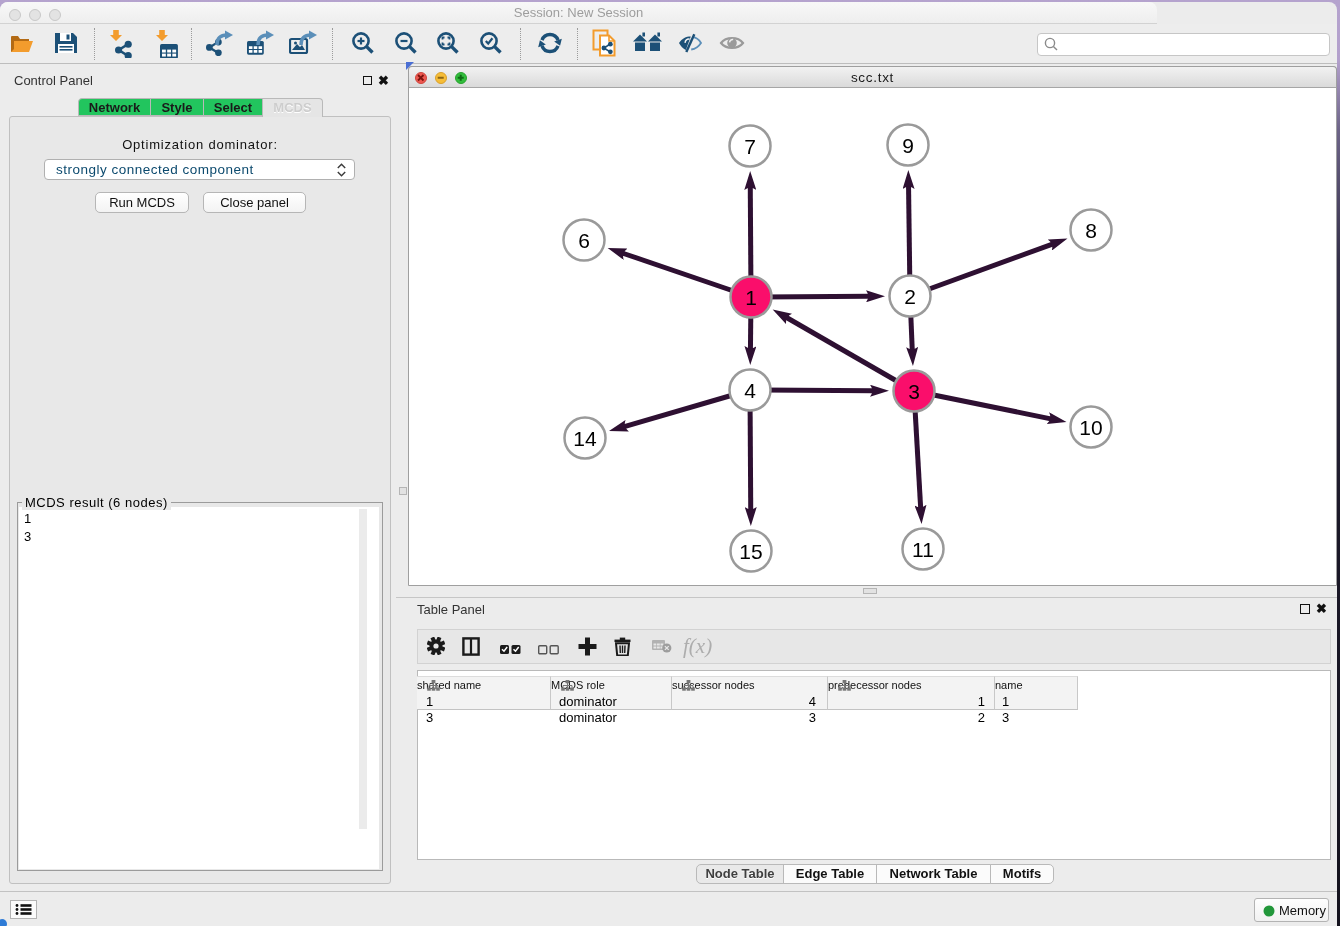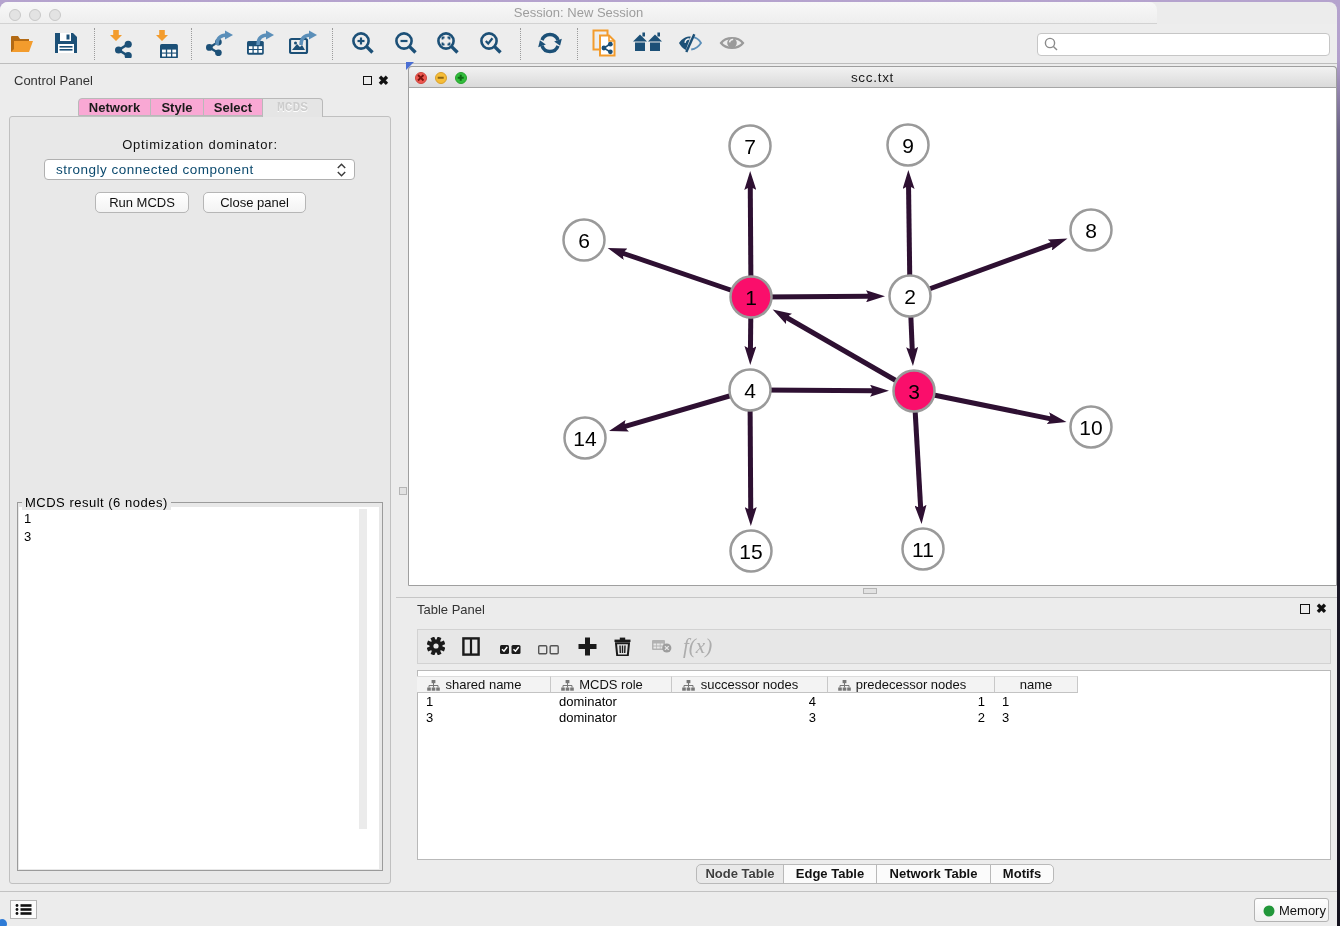--- a/index.html
+++ b/index.html
@@ -20,21 +20,21 @@
   
   #toolbar{left:0;top:24px;width:1337px;height:39px;background:#ededed;border-bottom:1px solid #bdbdbd;}
   .sep{position:absolute;top:4px;height:32px;width:0;border-left:1px dotted #9b9b9b;}
   .ticon{position:absolute;top:6px;}
   #searchbox{position:absolute;left:1037px;top:9px;width:291px;height:21px;background:#fff;
     border:1px solid #c6c6c6;border-radius:4px;}
   
   .panhead{font-size:13px;color:#333;}
   .flt{position:absolute;width:10px;height:10px;border:1.5px solid #111;box-sizing:border-box;}
   .xcl{position:absolute;font-size:13px;font-weight:700;color:#111;line-height:12px;}
-  .tab{position:absolute;top:98px;height:18px;background:#f9a8d4;border:1px solid #b9b9b9;
+  .tab{position:absolute;top:98px;height:18px;background:#22c55e;border:1px solid #b9b9b9;
     box-sizing:border-box;font-size:13px;font-weight:600;color:#1a1a1a;text-align:center;line-height:17px;}
   #cpbox{left:9px;top:116px;width:382px;height:768px;background:#e8e8e8;
     border:1px solid #c0c0c0;border-radius:3px;box-sizing:border-box;}
   #optlabel{left:9px;top:137px;width:382px;text-align:center;font-size:13px;color:#111;letter-spacing:0.8px;}
   #cpselect{left:44px;top:159px;width:311px;height:21px;background:#fff;border:1px solid #b0b0b0;
     border-radius:4px;box-sizing:border-box;font-size:13.5px;color:#0c4a6e;line-height:19px;padding-left:11px;letter-spacing:0.5px;}
   .cpbtn{position:absolute;top:192px;height:21px;background:linear-gradient(180deg,#ffffff,#f3f3f3);
     border:1px solid #b6b6b6;border-radius:5px;box-sizing:border-box;
     font-size:13px;color:#111;text-align:center;line-height:19px;}
   #fieldset{left:17px;top:502px;width:366px;height:369px;border:1px solid #9b9b9b;box-sizing:border-box;}
@@ -48,23 +48,23 @@
   #scctitle{left:408px;top:66px;width:929px;height:22px;box-sizing:border-box;
     background:linear-gradient(180deg,#f2f2f2,#dadada);border:1px solid #9f9f9f;
     border-bottom:1px solid #a6a6a6;border-radius:4px 4px 0 0;}
   .mac{position:absolute;top:4.5px;width:12.5px;height:12.5px;border-radius:50%;box-sizing:border-box;}
   #sccname{position:absolute;left:0;top:0;width:100%;text-align:center;font-size:13.5px;
     line-height:22px;color:#1a1a1a;letter-spacing:0.7px;}
   
   #tpanel{left:396px;top:597px;width:941px;height:292px;background:#ececec;border-top:1px solid #c6c6c6;}
   #tptoolbar{left:417px;top:629px;width:914px;height:35px;background:#e7e7e7;border:1px solid #d2d2d2;box-sizing:border-box;}
   #ttable{left:417px;top:670px;width:914px;height:190px;background:#fff;border:1px solid #b9b9b9;box-sizing:border-box;}
-  .hcell{position:absolute;top:676px;height:17px;background:#f3f3f3;
+  .hcell{position:absolute;top:676px;height:34px;background:#f3f3f3;
     border-right:1px solid #c8c8c8;border-bottom:1px solid #c3c3c3;border-top:1px solid #dcdcdc;
-    box-sizing:border-box;font-size:13px;color:#111;text-align:center;line-height:16px;}
+    box-sizing:border-box;font-size:11px;color:#111;text-align:left;line-height:16px;}
   .tcell{position:absolute;font-size:13px;color:#000;height:16px;line-height:16px;}
   .btab{position:absolute;top:864px;height:20px;background:#fbfbfb;border:1px solid #b9b9b9;
     box-sizing:border-box;font-size:13px;font-weight:600;color:#111;text-align:center;line-height:18px;}
   
   #statusbar{left:0;top:891px;width:1337px;height:35px;background:#ececec;border-top:1px solid #c2c2c2;}
   #listbtn{position:absolute;left:10px;top:8px;width:27px;height:19px;background:#fbfbfb;
     border:1px solid #b3b3b3;box-sizing:border-box;}
   #membtn{position:absolute;left:1254px;top:6px;width:75px;height:24px;
     background:linear-gradient(180deg,#fefefe,#f1f1f1);border:1px solid #b3b3b3;border-radius:3px;
     box-sizing:border-box;font-size:13px;color:#111;}
@@ -232,21 +232,21 @@
 </div>
 
 <div class="abs panhead" style="left:14px;top:73px;">Control Panel</div>
 <div class="flt" style="left:363px;top:75.5px;width:9px;height:9px;"></div>
 <div class="xcl" style="left:378px;top:75px;">✖</div>
 
 <div class="abs" id="cpbox"></div>
 <div class="tab" style="left:78px;width:73px;border-radius:4px 0 0 0;">Network</div>
 <div class="tab" style="left:150px;width:54px;">Style</div>
 <div class="tab" style="left:203px;width:60px;">Select</div>
-<div class="tab" style="left:262px;width:61px;height:19px;border-radius:0 4px 0 0;background:#e5e5e5;color:#cdcdcd;text-shadow:0 1px 0 #fff;border-bottom:none;font-family:Liberation Mono, monospace;">MCDS</div>
+<div class="tab" style="left:262px;width:61px;height:19px;border-radius:0 4px 0 0;background:#e5e5e5;color:#cdcdcd;text-shadow:0 1px 0 #fff;border-bottom:none;">MCDS</div>
 
 <div class="abs" id="optlabel">Optimization dominator:</div>
 <div class="abs" id="cpselect">strongly connected component
   <svg width="11" height="14" style="position:absolute;right:7px;top:3px;">
     <path d="M1.8,5 L5.5,1.2 L9.2,5" fill="none" stroke="#3a3a3a" stroke-width="1.4"></path>
     <path d="M1.8,9 L5.5,12.8 L9.2,9" fill="none" stroke="#3a3a3a" stroke-width="1.4"></path>
   </svg>
 </div>
 <div class="cpbtn" style="left:95px;width:94px;">Run MCDS</div>
 <div class="cpbtn" style="left:203px;width:103px;">Close panel</div>

